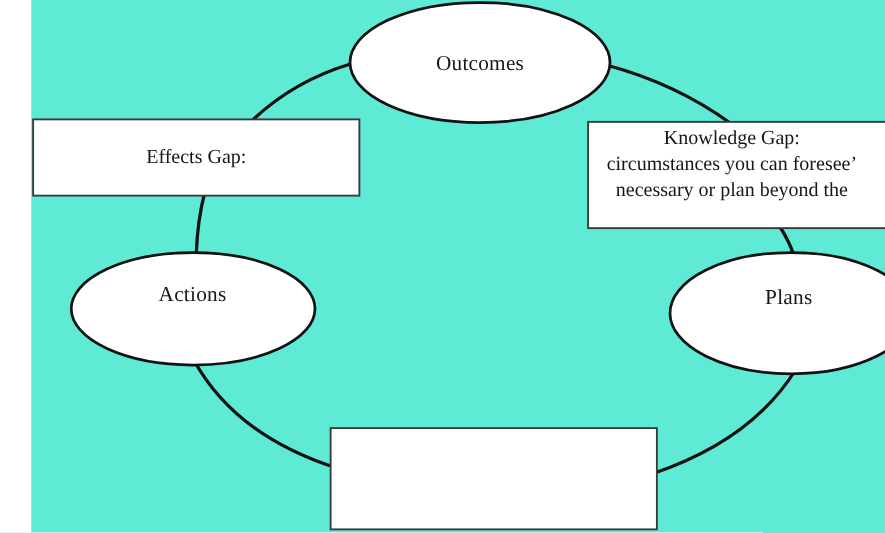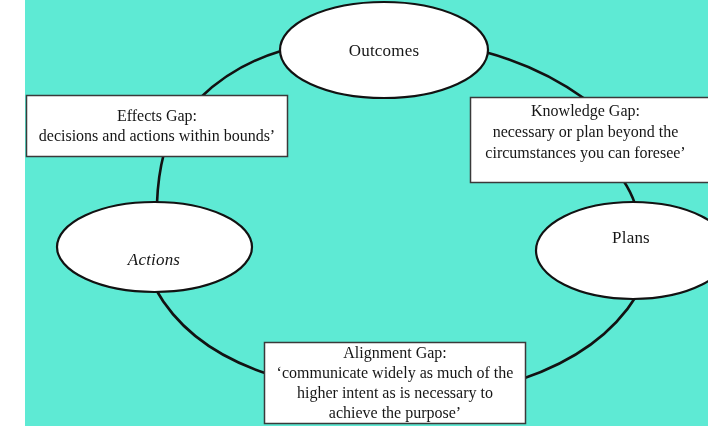--- a/index.html
+++ b/index.html
@@ -77,34 +77,27 @@
     <ellipse class="node-shape" cx="359" cy="50" rx="104" ry="48"></ellipse>
     <ellipse class="node-shape" cx="129.5" cy="247" rx="97.5" ry="45"></ellipse>
     <ellipse class="node-shape" cx="608" cy="250.5" rx="97" ry="48.5"></ellipse>
 
     <rect class="gap-rect" x="1.5" y="95.5" width="261" height="61"></rect>
     <rect class="gap-rect" x="445.5" y="97.5" width="258" height="85"></rect>
     <rect class="gap-rect" x="239.5" y="342.5" width="261" height="81"></rect>
   </svg>
 
   <div class="node-label" style="left:359px; top:51px;">Outcomes</div>
-  <div class="node-label" style="left:129px; top:260px;font-style:italic;">Actions</div>
+  <div class="node-label" style="left:129px; top:236px;">Actions</div>
   <div class="node-label" style="left:606px; top:238px;">Plans</div>
 
   <div class="gap-text lh20" style="left:1px; top:95px; width:262px; height:61px;">
     <div>Effects Gap:</div>
-    <div>decisions and actions within bounds’</div>
   </div>
 
   <div class="gap-text lh21" style="left:431px; top:97px; width:259px; height:69px;">
     <div>Knowledge Gap:</div>
+    <div>circumstances you can foresee’</div>
     <div>necessary or plan beyond the</div>
-    <div>circumstances you can foresee’</div>
   </div>
 
-  <div class="gap-text lh20" style="left:239px; top:342px; width:262px; height:82px;">
-    <div>Alignment Gap:</div>
-    <div>‘communicate widely as much of the</div>
-    <div>higher intent as is necessary to</div>
-    <div>achieve the purpose’</div>
-  </div>
 
 </div>
 
 </body></html>

